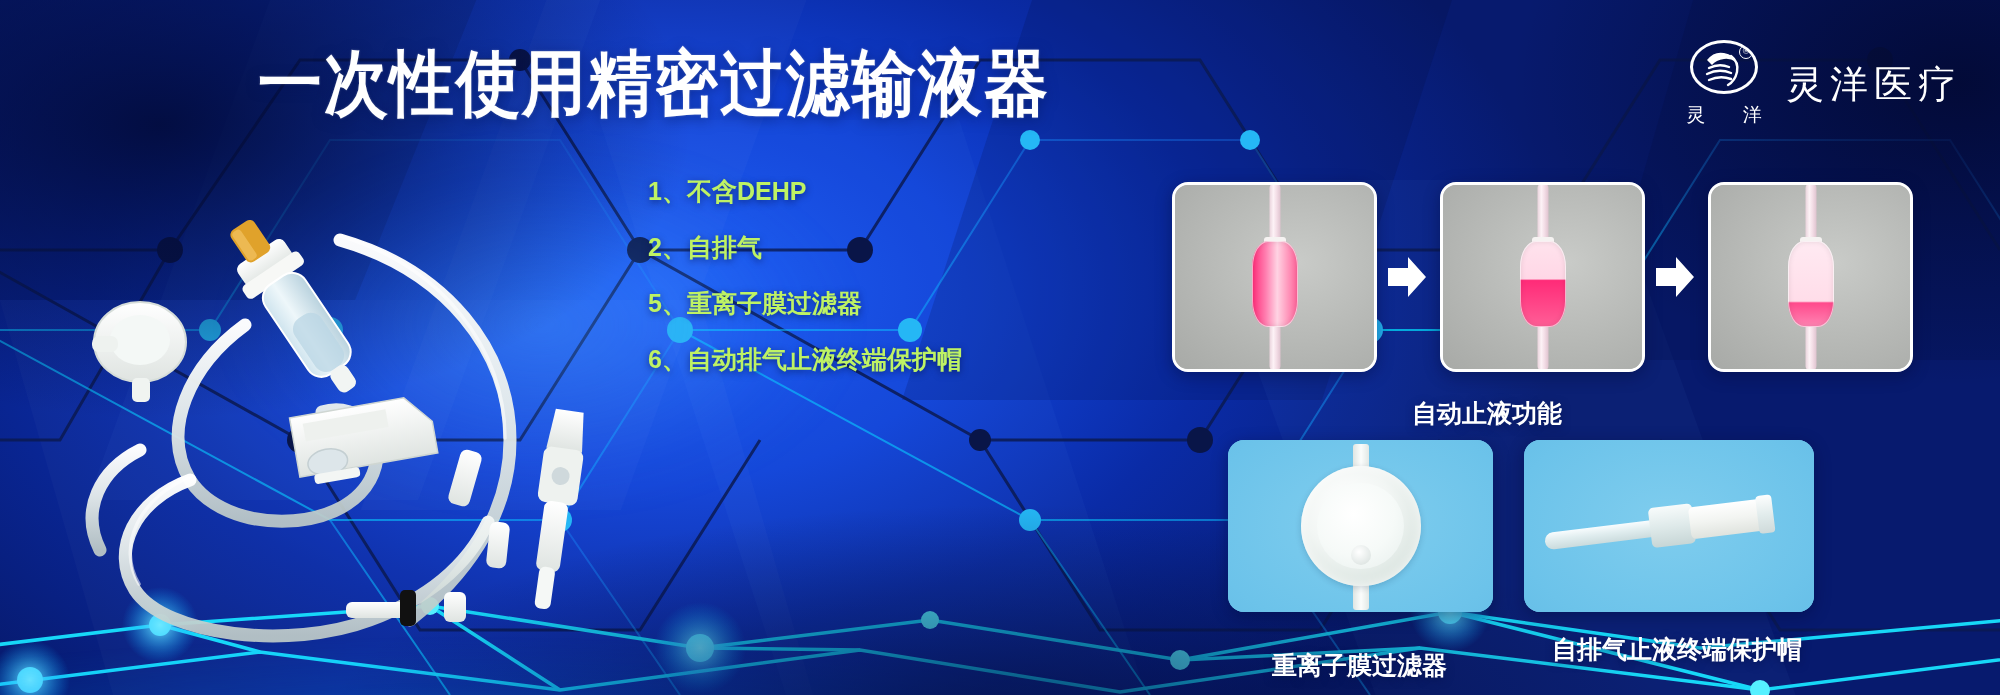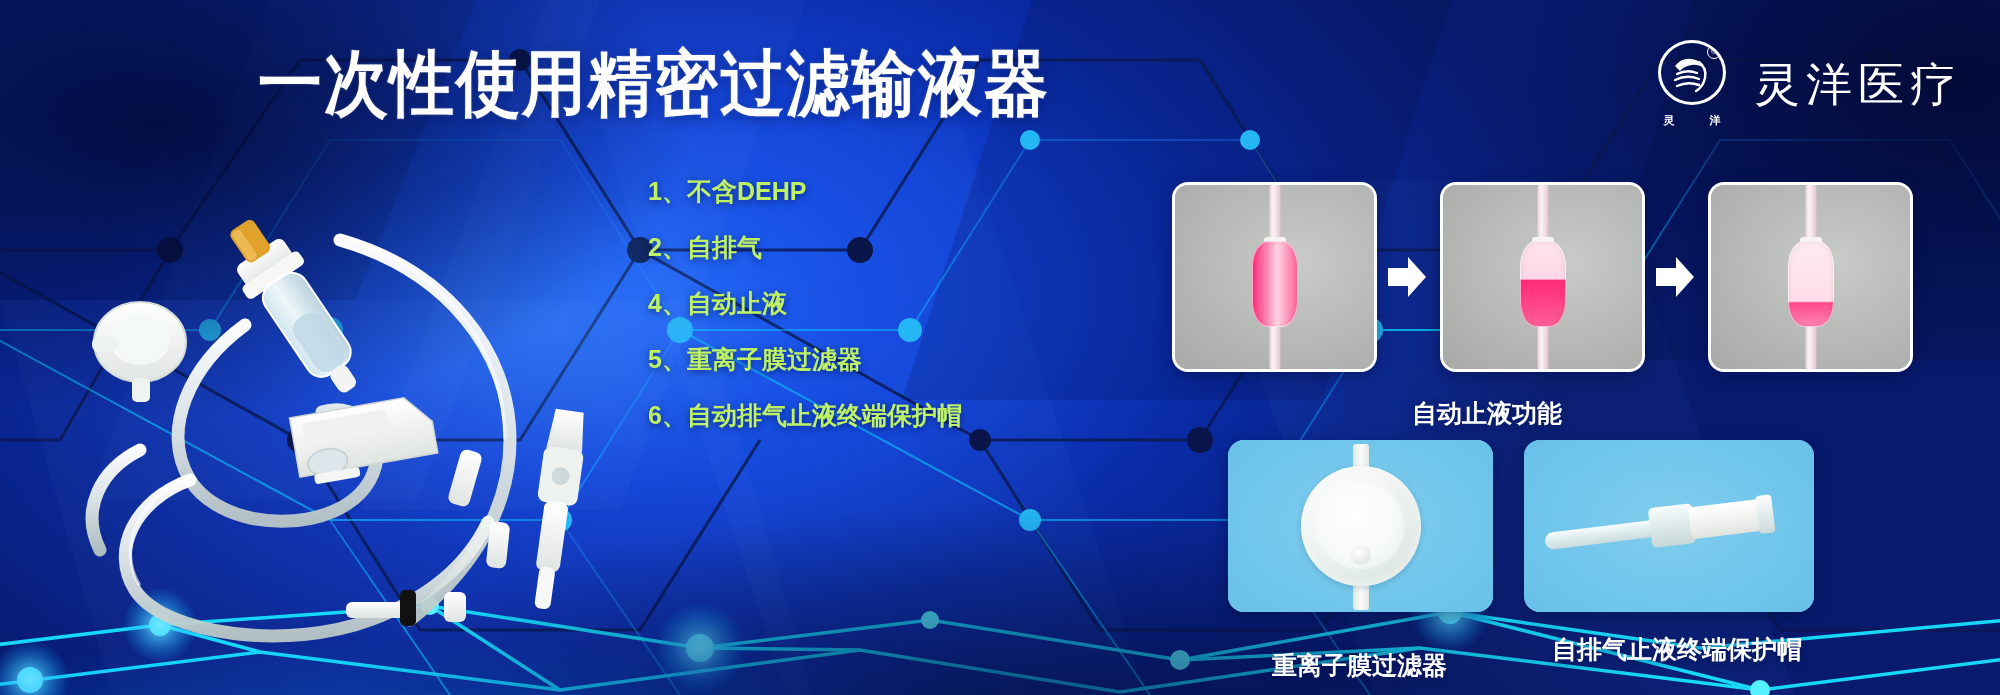--- a/index.html
+++ b/index.html
@@ -57,23 +57,23 @@
     position:absolute;right:38px;top:40px;height:88px;display:flex;align-items:center;gap:18px;
   }
   .brand-mark{position:relative;width:88px;height:88px;display:flex;flex-direction:column;align-items:center;}
   .brand-circle{
     width:68px;height:68px;border-radius:50%;border:3px solid #fff;position:relative;overflow:hidden;
     display:flex;align-items:center;justify-content:center;
   }
   .brand-circle svg{width:54px;height:54px;}
   .brand-reg{position:absolute;right:2px;top:2px;width:14px;height:14px;border:1.5px solid #fff;border-radius:50%;
     color:#fff;font-size:9px;line-height:11px;text-align:center;}
-  .brand-sub-cn{margin-top:8px;color:#fff;font-size:11px;letter-spacing:16px;text-indent:16px;font-weight:bold;white-space:nowrap;}
+  .brand-sub-cn{margin-top:8px;color:#fff;font-size:19px;letter-spacing:16px;text-indent:16px;font-weight:normal;white-space:nowrap;}
   .brand-words{display:flex;flex-direction:column;justify-content:center;}
-  .brand-cn{color:#fff;font-size:46px;font-weight:normal;letter-spacing:6px;line-height:50px;white-space:nowrap;}
+  .brand-cn{color:#fff;font-size:38px;font-weight:normal;letter-spacing:6px;line-height:50px;white-space:nowrap;}
   .brand-en{color:#e8f0ff;font-size:17px;letter-spacing:2.6px;line-height:22px;white-space:nowrap;}
 
   
   .features{position:absolute;left:648px;top:176px;width:330px;}
   .feat{
     color:#bef264;font-size:25px;font-weight:bold;line-height:30px;margin-bottom:26px;white-space:nowrap;
     text-shadow:0 2px 7px rgba(0,15,70,.6);
   }
   .feat:last-child{margin-bottom:0;}
 
@@ -340,21 +340,20 @@
         <rect x="306" y="452" width="60" height="16" rx="6" fill="url(#wh)"></rect>
         <rect x="360" y="440" width="16" height="36" rx="5" fill="#111"></rect>
         <rect x="404" y="442" width="22" height="30" rx="6" fill="url(#wh)"></rect>
       </g>
     </svg>
   </div>
 
   <div class="features">
     <div class="feat">1、不含DEHP</div>
     <div class="feat">2、自排气</div>
-    <div class="feat">4、自动止液</div>
     <div class="feat">5、重离子膜过滤器</div>
     <div class="feat">6、自动排气止液终端保护帽</div>
   </div>
 
   <div class="card white-edge" style="left:1172px;top:182px;width:205px;height:190px;">
     <div class="photo-grey"></div>
     <div class="tube" style="top:-2px;height:74px;"></div>
     <div class="tube" style="bottom:-2px;height:74px;"></div>
     <div class="collar" style="top:52px;"></div>
     <div class="collar" style="bottom:46px;"></div>

